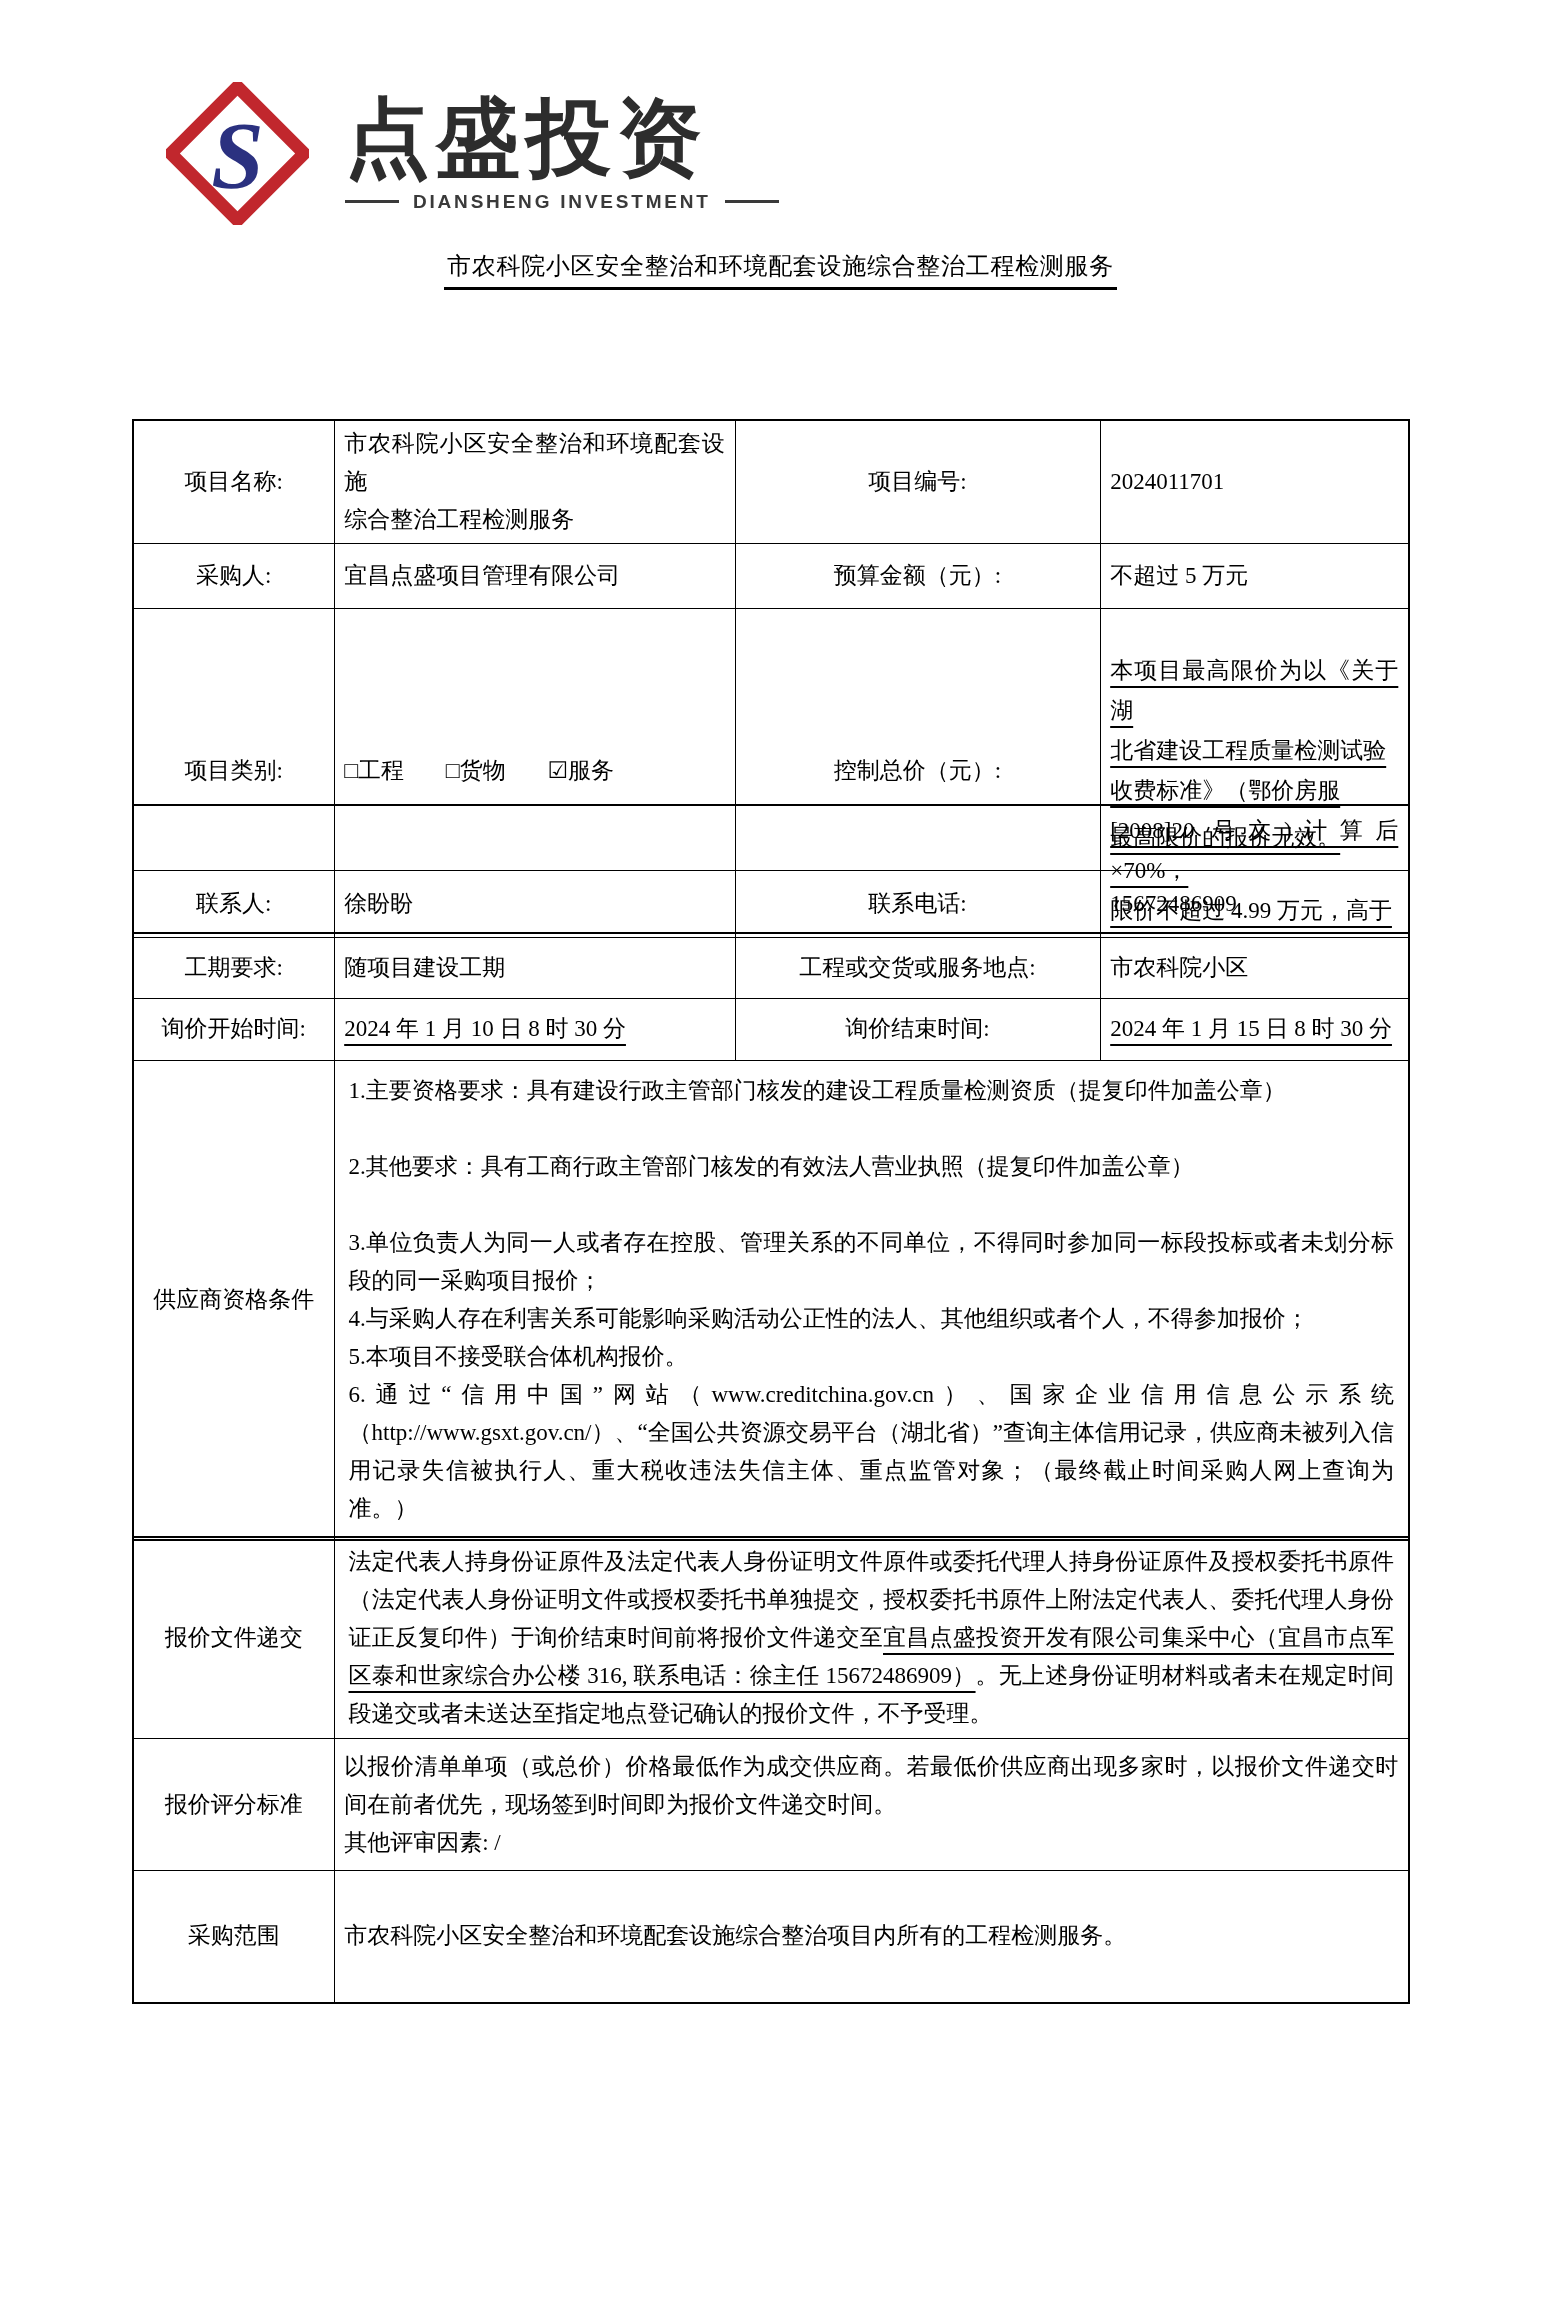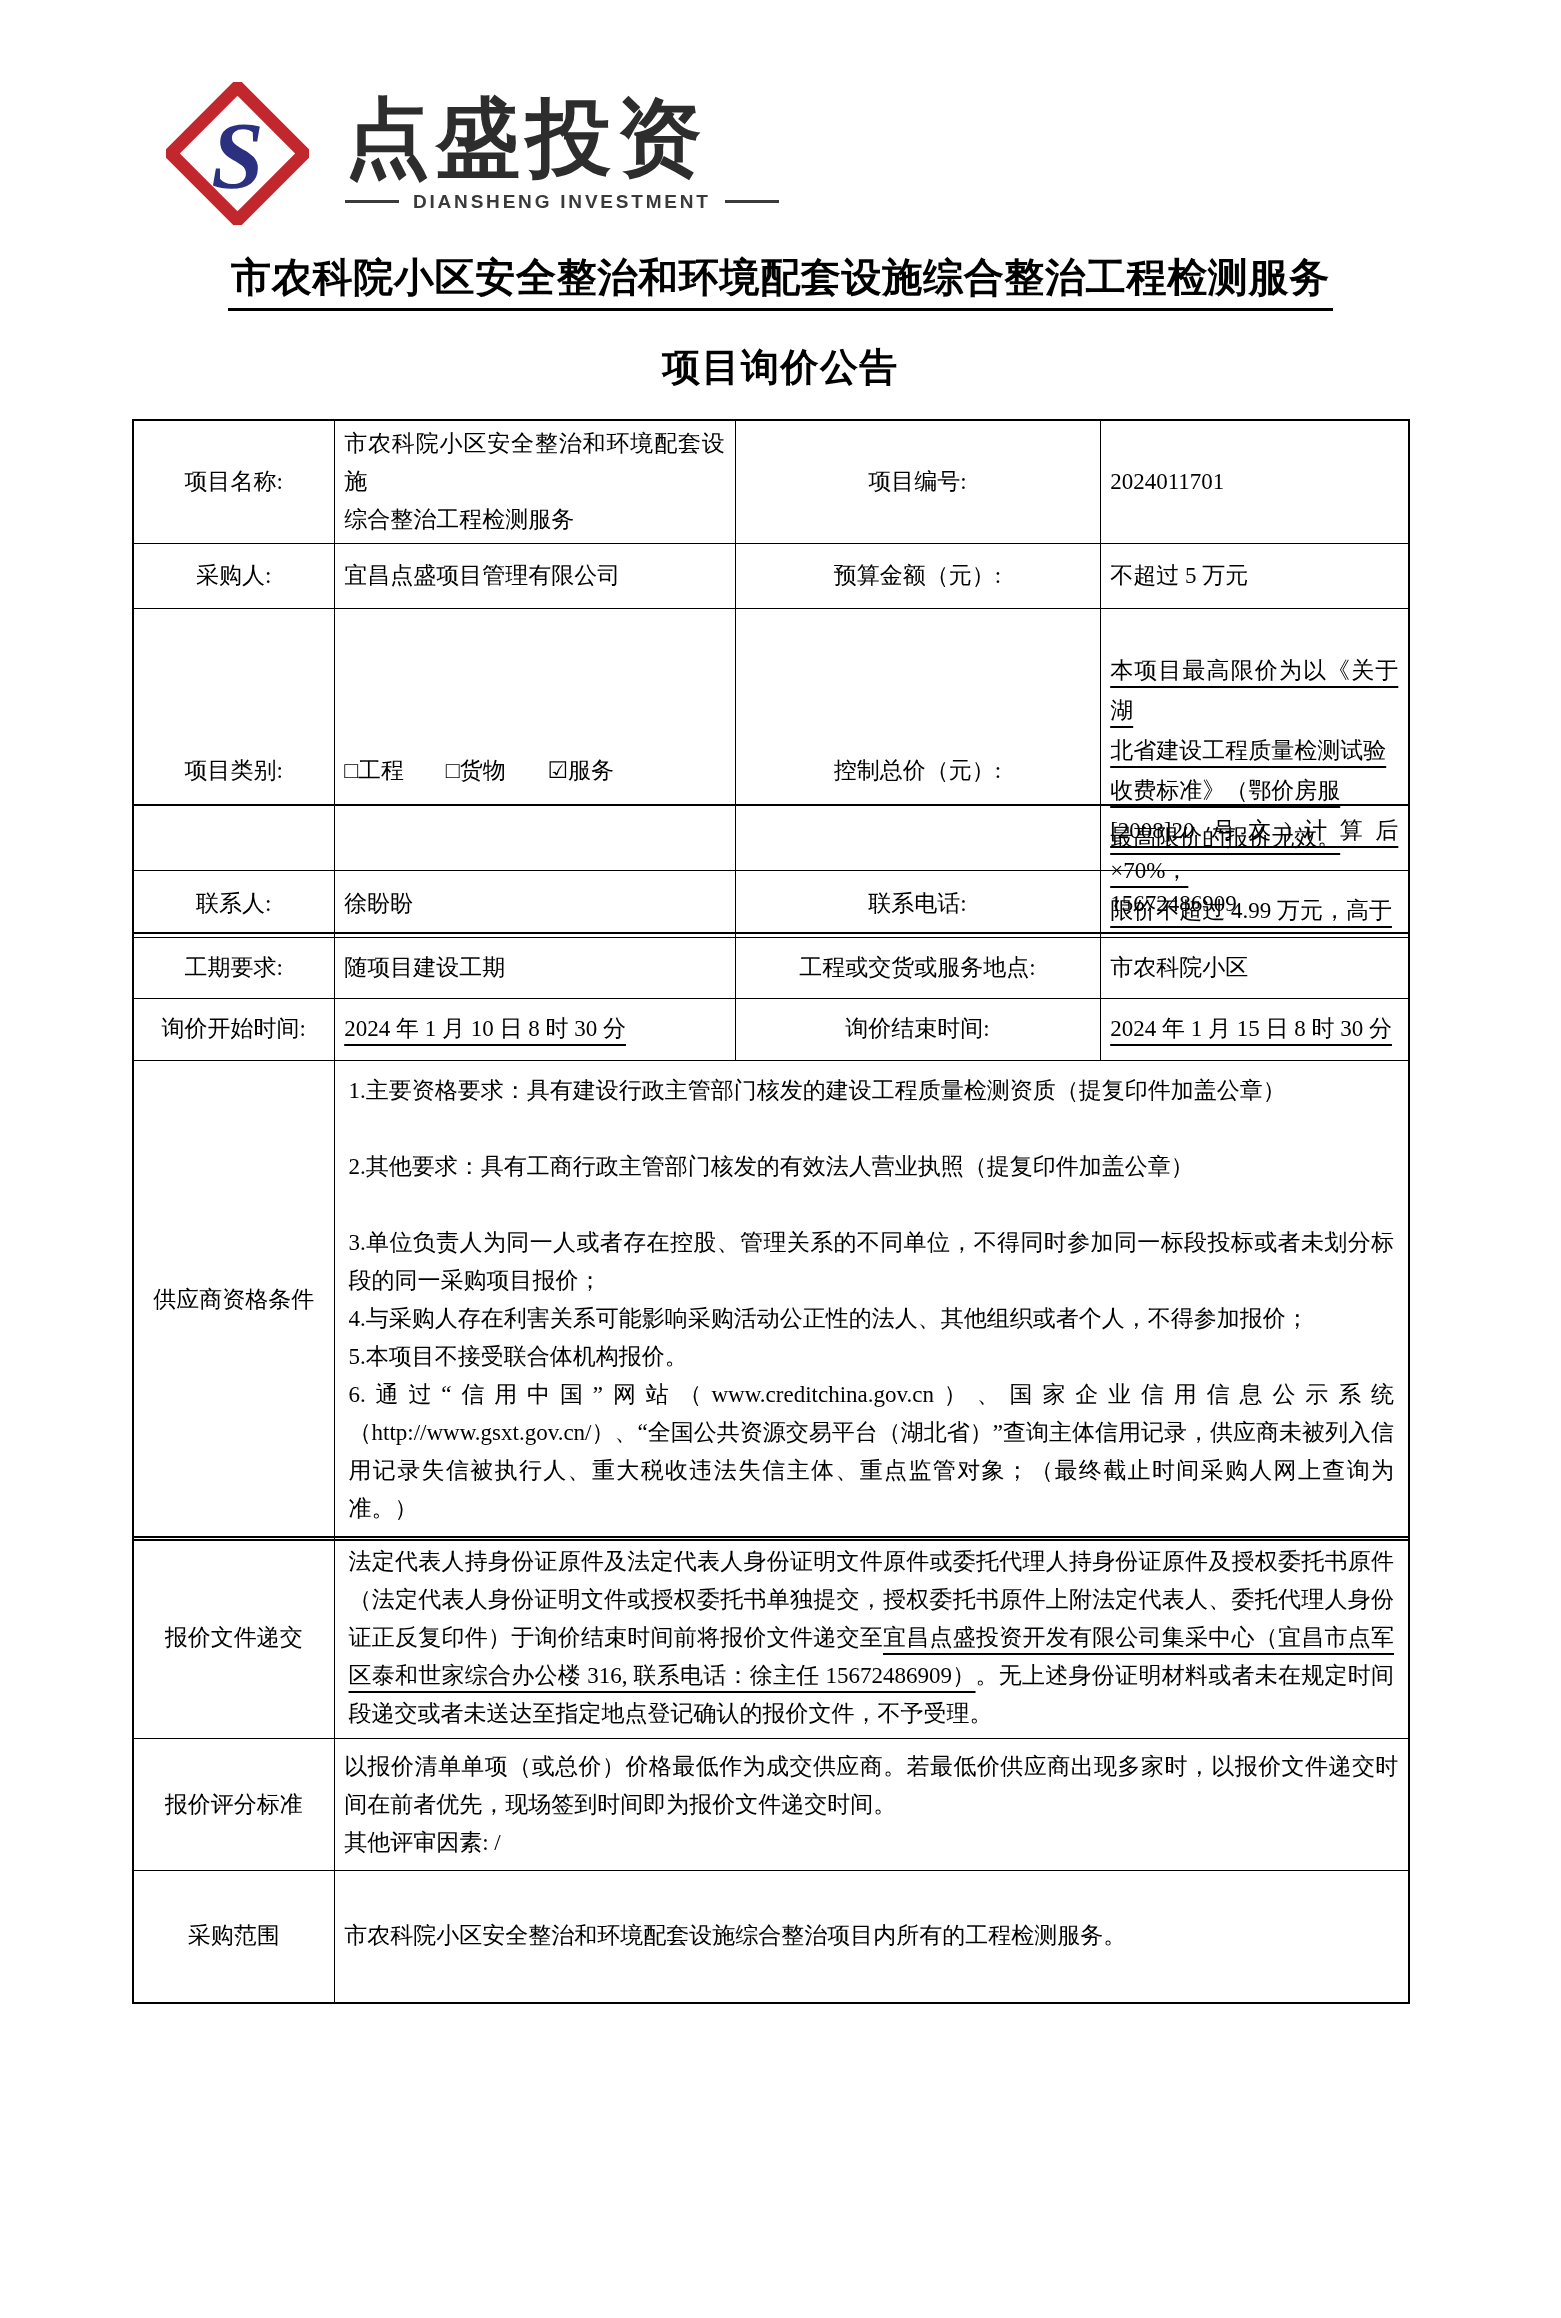--- a/index.html
+++ b/index.html
@@ -20,21 +20,21 @@
   }
   .logo-en {
     margin-top:7px; display:flex; align-items:center; gap:14px;
     font-family:"Liberation Sans","DejaVu Sans",sans-serif;
     font-weight:bold; font-size:19px; letter-spacing:2.8px; color:#3a3a3a; white-space:nowrap;
   }
   .logo-en .dash { width:54px; height:3.5px; background:#3a3a3a; flex:0 0 auto; }
 
   
   .title1 { position:absolute; top:250px; left:0; width:100%; text-align:center;
-            font-size:40px; font-weight:bold; letter-spacing:0.7px; }
+            font-size:24px; font-weight:normal; letter-spacing:0.7px; }
   .title1 span { border-bottom:3.5px solid #000; padding:0 2.8px 8.3px 2.8px; }
   .title2 { position:absolute; top:342px; left:0; width:100%; text-align:center;
             font-size:38px; font-weight:bold; letter-spacing:1.4px; }
 
   
   table { border-collapse:collapse; table-layout:fixed; position:absolute;
           left:132px; width:1275px; border:2.1px solid #000; }
   #table-basic  { top:419px;  }
   #table-detail { top:804px; }
   #table-docs   { top:1536px; }
@@ -74,21 +74,20 @@
         <span class="dash"></span>
         <span>DIANSHENG INVESTMENT</span>
         <span class="dash"></span>
       </div>
     </div>
   </div>
 
   <div class="title1">
     <span>市农科院小区安全整治和环境配套设施综合整治工程检测服务</span>
   </div>
-  <div class="title2">项目询价公告</div>
 
   <table id="table-basic">
     <colgroup>
         <col style="width:201px">
         <col style="width:401px">
         <col style="width:365px">
         <col style="width:309px">
       </colgroup>
     <tbody>
         <tr style="height:99px">

